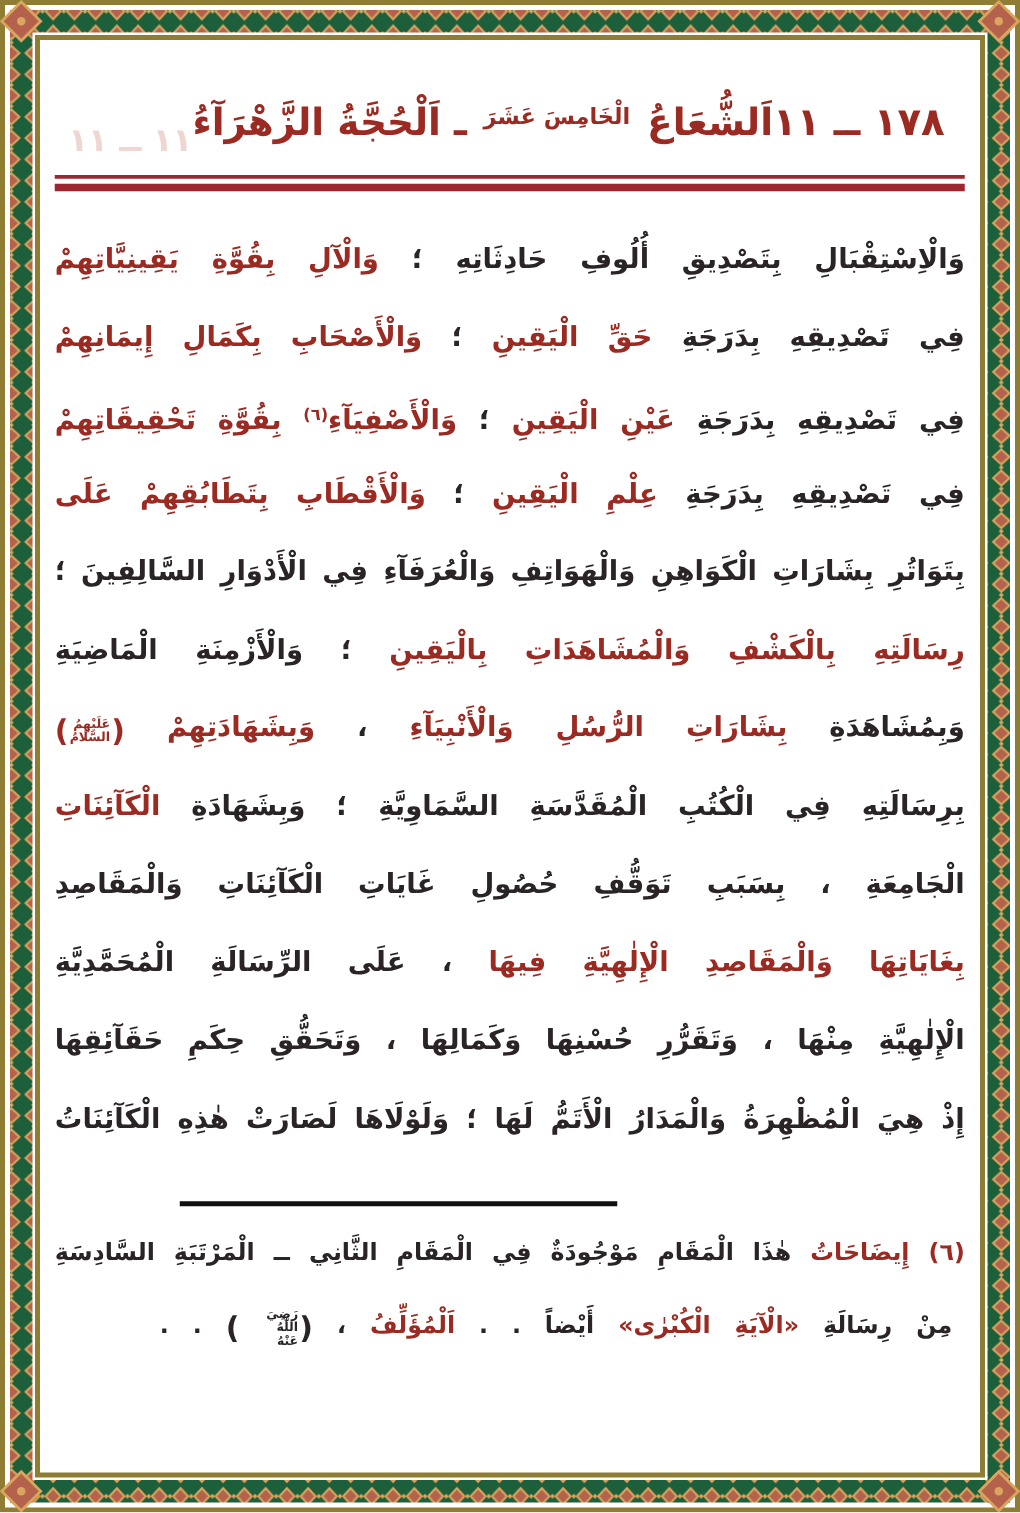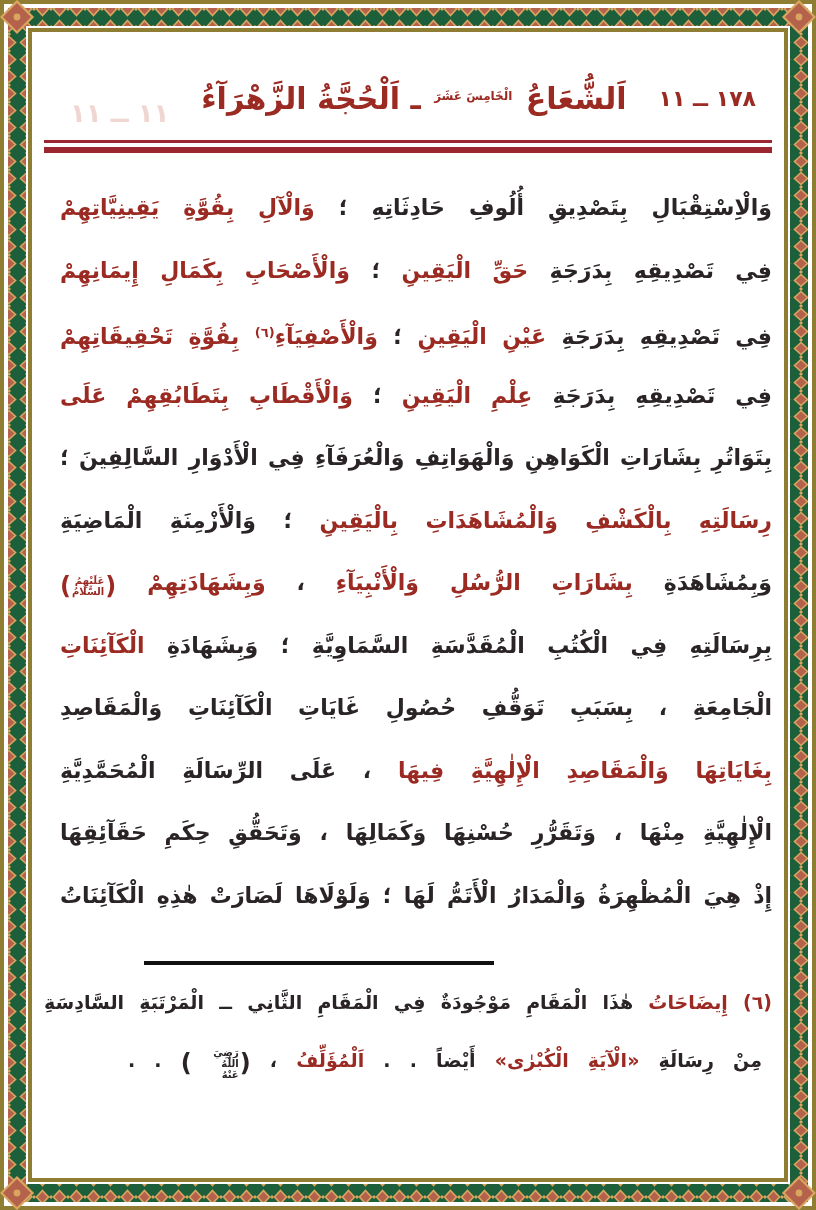--- a/index.html
+++ b/index.html
@@ -14,28 +14,28 @@
   }
   svg.frame{position:absolute; inset:0; display:block;}
   .content{
     position:absolute; left:32px; top:32px; right:32px; bottom:32px;
     padding:0 12px; overflow:hidden; direction:rtl;
   }
   .header{
     margin-top:34px; height:64px; display:flex; align-items:center;
     direction:rtl;
   }
-  .pageref{ color:var(--red); font-weight:bold; font-size:22px; white-space:nowrap; padding-right:16px;}
+  .pageref{ color:var(--red); font-weight:bold; font-size:31px; white-space:nowrap; padding-right:16px;}
   .htitle{ flex:1; text-align:center; color:var(--red); font-weight:bold; font-size:30px; white-space:nowrap;}
-  .htitle .ord{ font-size:12px; position:relative; top:-9px; margin:0 3px;}
+  .htitle .ord{ font-size:18px; position:relative; top:-9px; margin:0 3px;}
   .ghost{ color:var(--ghost); font-weight:bold; font-size:26px; white-space:nowrap; padding-left:26px;margin-top:29px;}
   .double-rule{ margin-top:10px; }
   .double-rule .r1{ height:3px; background:var(--rule_red); margin-bottom:4px;}
   .double-rule .r2{ height:6px; background:var(--rule_red);}
-  .body{ margin-top:24px;margin-left:16px; }
+  .body{ margin-top:24px; }
   .bline{
     height:62.5px; line-height:62.5px; font-size:22px; font-weight:bold;
     color:var(--ink); text-align:justify; text-align-last:justify;
     overflow:hidden; white-space:nowrap; direction:rtl;
   }
   .bline .red{ color:var(--red); }
   .bline .ink{ color:var(--ink); }
   .fnref{ font-size:13px; vertical-align:7px; letter-spacing:1px;}
   .seal{ display:inline-flex; align-items:center; vertical-align:-4px; line-height:1;}
   .seal .paren{ font-size:24px; font-weight:bold;}

